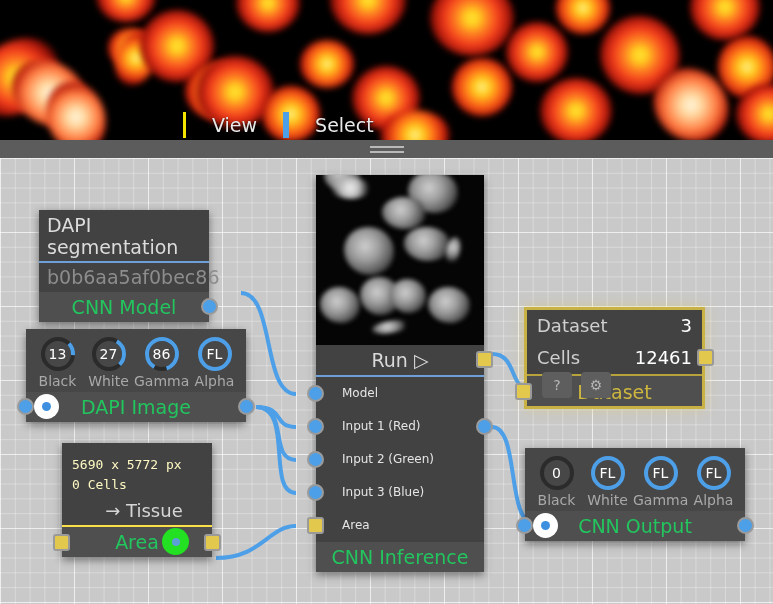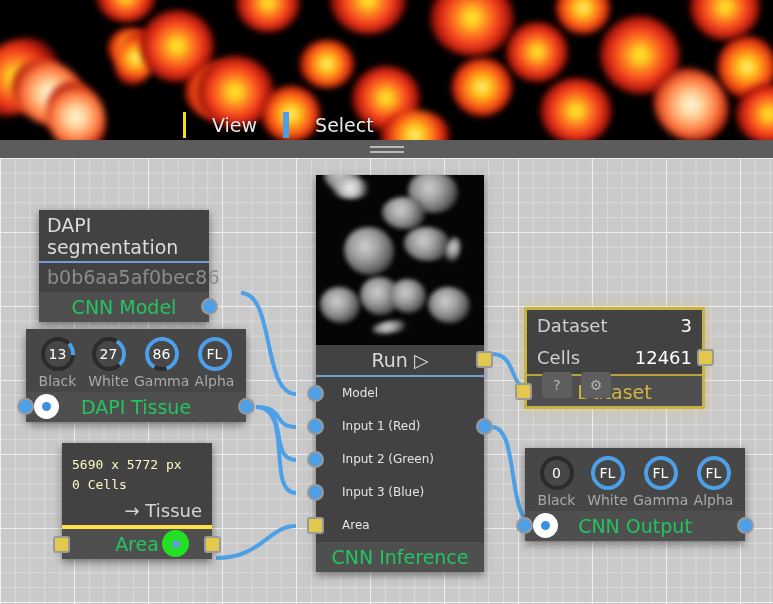--- a/index.html
+++ b/index.html
@@ -117,21 +117,21 @@
 
   
   #node-area { left: 62px; top: 285px; width: 150px; }
   .area-stats {
     padding: 12px 10px 2px 10px; text-align: left;
     font-family: "DejaVu Sans Mono", monospace; color: #fef9c3; font-size: 13px;
     line-height: 20px;
   }
   .area-link {
     color: #d5d5d5; font-size: 18px; padding: 3px 10px 4px 24px;
-    border-bottom: 4px solid #fde047; text-align: right;
+    border-bottom: 2px solid #fde047; text-align: center;
   }
 
   
   #node-inf { left: 316px; top: 17px; width: 168px; }
   #preview {
     width: 168px; height: 170px; background: #050505; position: relative; overflow: hidden;
   }
   .nuc {
     position: absolute; border-radius: 48% 52% 46% 54%;
     background: radial-gradient(circle at 42% 40%, #cfcfcf 0%, #9d9d9d 35%, #5c5c5c 65%, rgba(10,10,10,0) 88%);
@@ -278,21 +278,21 @@
           <div class="knob">
             <svg width="36" height="36" viewBox="0 0 36 36">
               <circle cx="18" cy="18" r="15" fill="none" stroke="#4d9fe8" stroke-width="4"></circle>
             </svg>
             <span>FL</span>
           </div>
           <div class="knob-label">Alpha</div>
         </div>
       </div>
       <div class="node-title">
-        <span>DAPI Tissue</span>
+        <span>DAPI Image</span>
         <div class="port" style="left:-9px;top:6px"></div>
         <div class="eye" style="left:8px;top:2px">
             <b></b>
           </div>
         <div class="port" style="right:-9px;top:6px"></div>
       </div>
     </div>
 
     <div class="node shadow" id="node-area">
       <div class="node-body">

